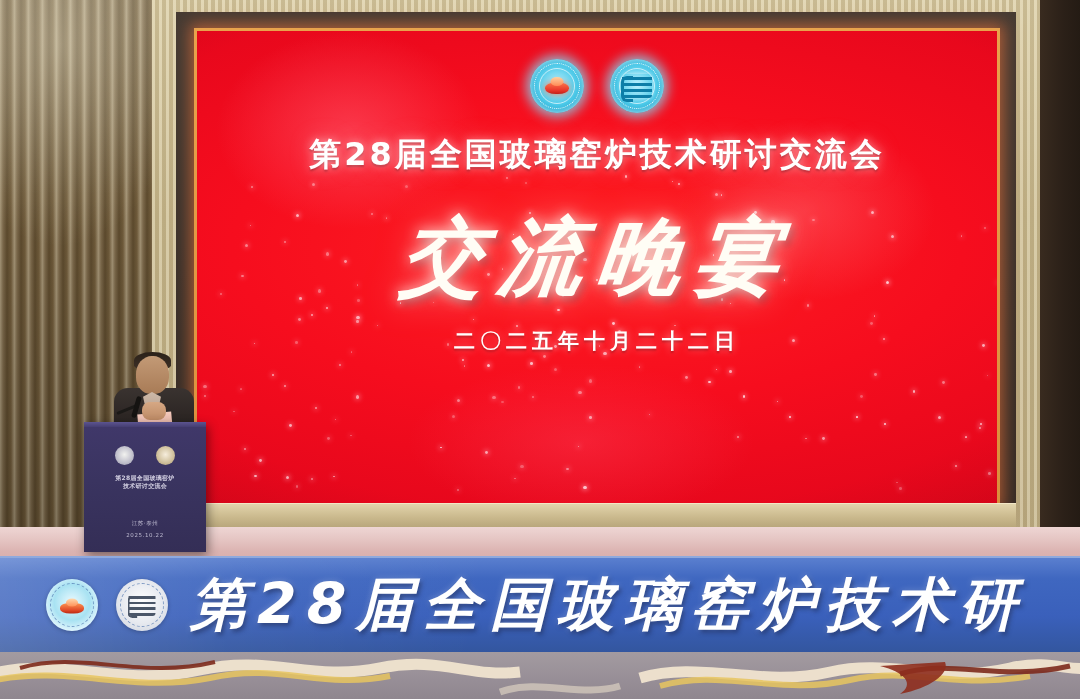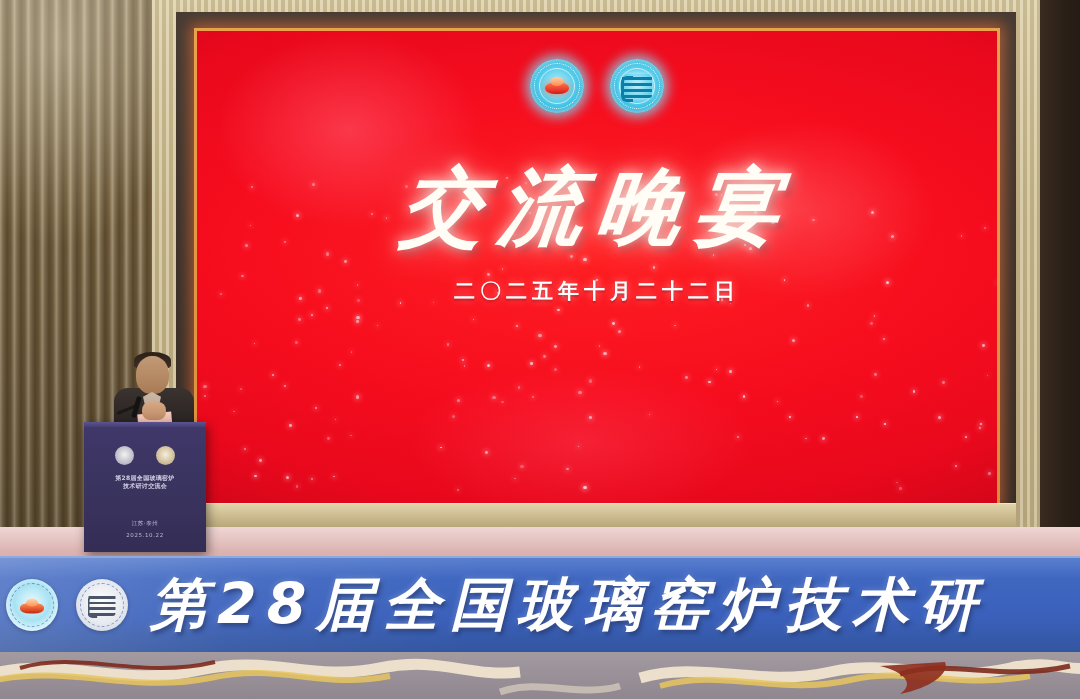--- a/index.html
+++ b/index.html
@@ -284,21 +284,21 @@
     position:absolute; top:110px; left:0; width:100%;
     text-align:center; color:#d9d6e8; font-size:5.5px; letter-spacing:0.6px;
     filter:blur(0.35px); opacity:0.82;
   }
 
   
   .banner {
     position:absolute; left:0; top:556px; width:1080px; height:96px;
     background:linear-gradient(180deg,#5a7fcf 0%,#3f67c0 22%,#3a60bb 62%,#33569f 100%);
     border-top:2px solid #8fa9dd;
-    display:flex; align-items:center; overflow:hidden;
+    display:flex; align-items:center; overflow:hidden;padding-left:40px;
   }
   .banner .shine {
     position:absolute; inset:0;
     background:linear-gradient(100deg, rgba(255,255,255,0.18) 0%, rgba(255,255,255,0.05) 22%, rgba(255,255,255,0) 45%);
   }
   .banner-logos { display:flex; gap:18px; margin-left:6px; z-index:2; }
   .b-badge { width:52px; height:52px; border-radius:50%; position:relative;
              box-shadow:0 1px 4px rgba(0,0,0,0.25); }
   .b-badge .bring { position:absolute; inset:4px; border-radius:50%;
                     border:1.4px dashed rgba(70,110,170,0.65); }
@@ -520,20 +520,21 @@
             <div class="ring2"></div>
             <div class="core"></div>
         </div>
         <div class="badge badge-2">
           <div class="ring"></div>
             <div class="ring2"></div>
             <div class="mono"></div>
         </div>
       </div>
 
+      <div class="title-main">第28届全国玻璃窑炉技术研讨交流会</div>
 
       <div class="title-hero">交流晚宴</div>
 
 
       <div class="event-date">二〇二五年十月二十二日</div>
     </div>
   </div>
 
   <div class="screen-base"></div>
   <div class="stage-floor">

